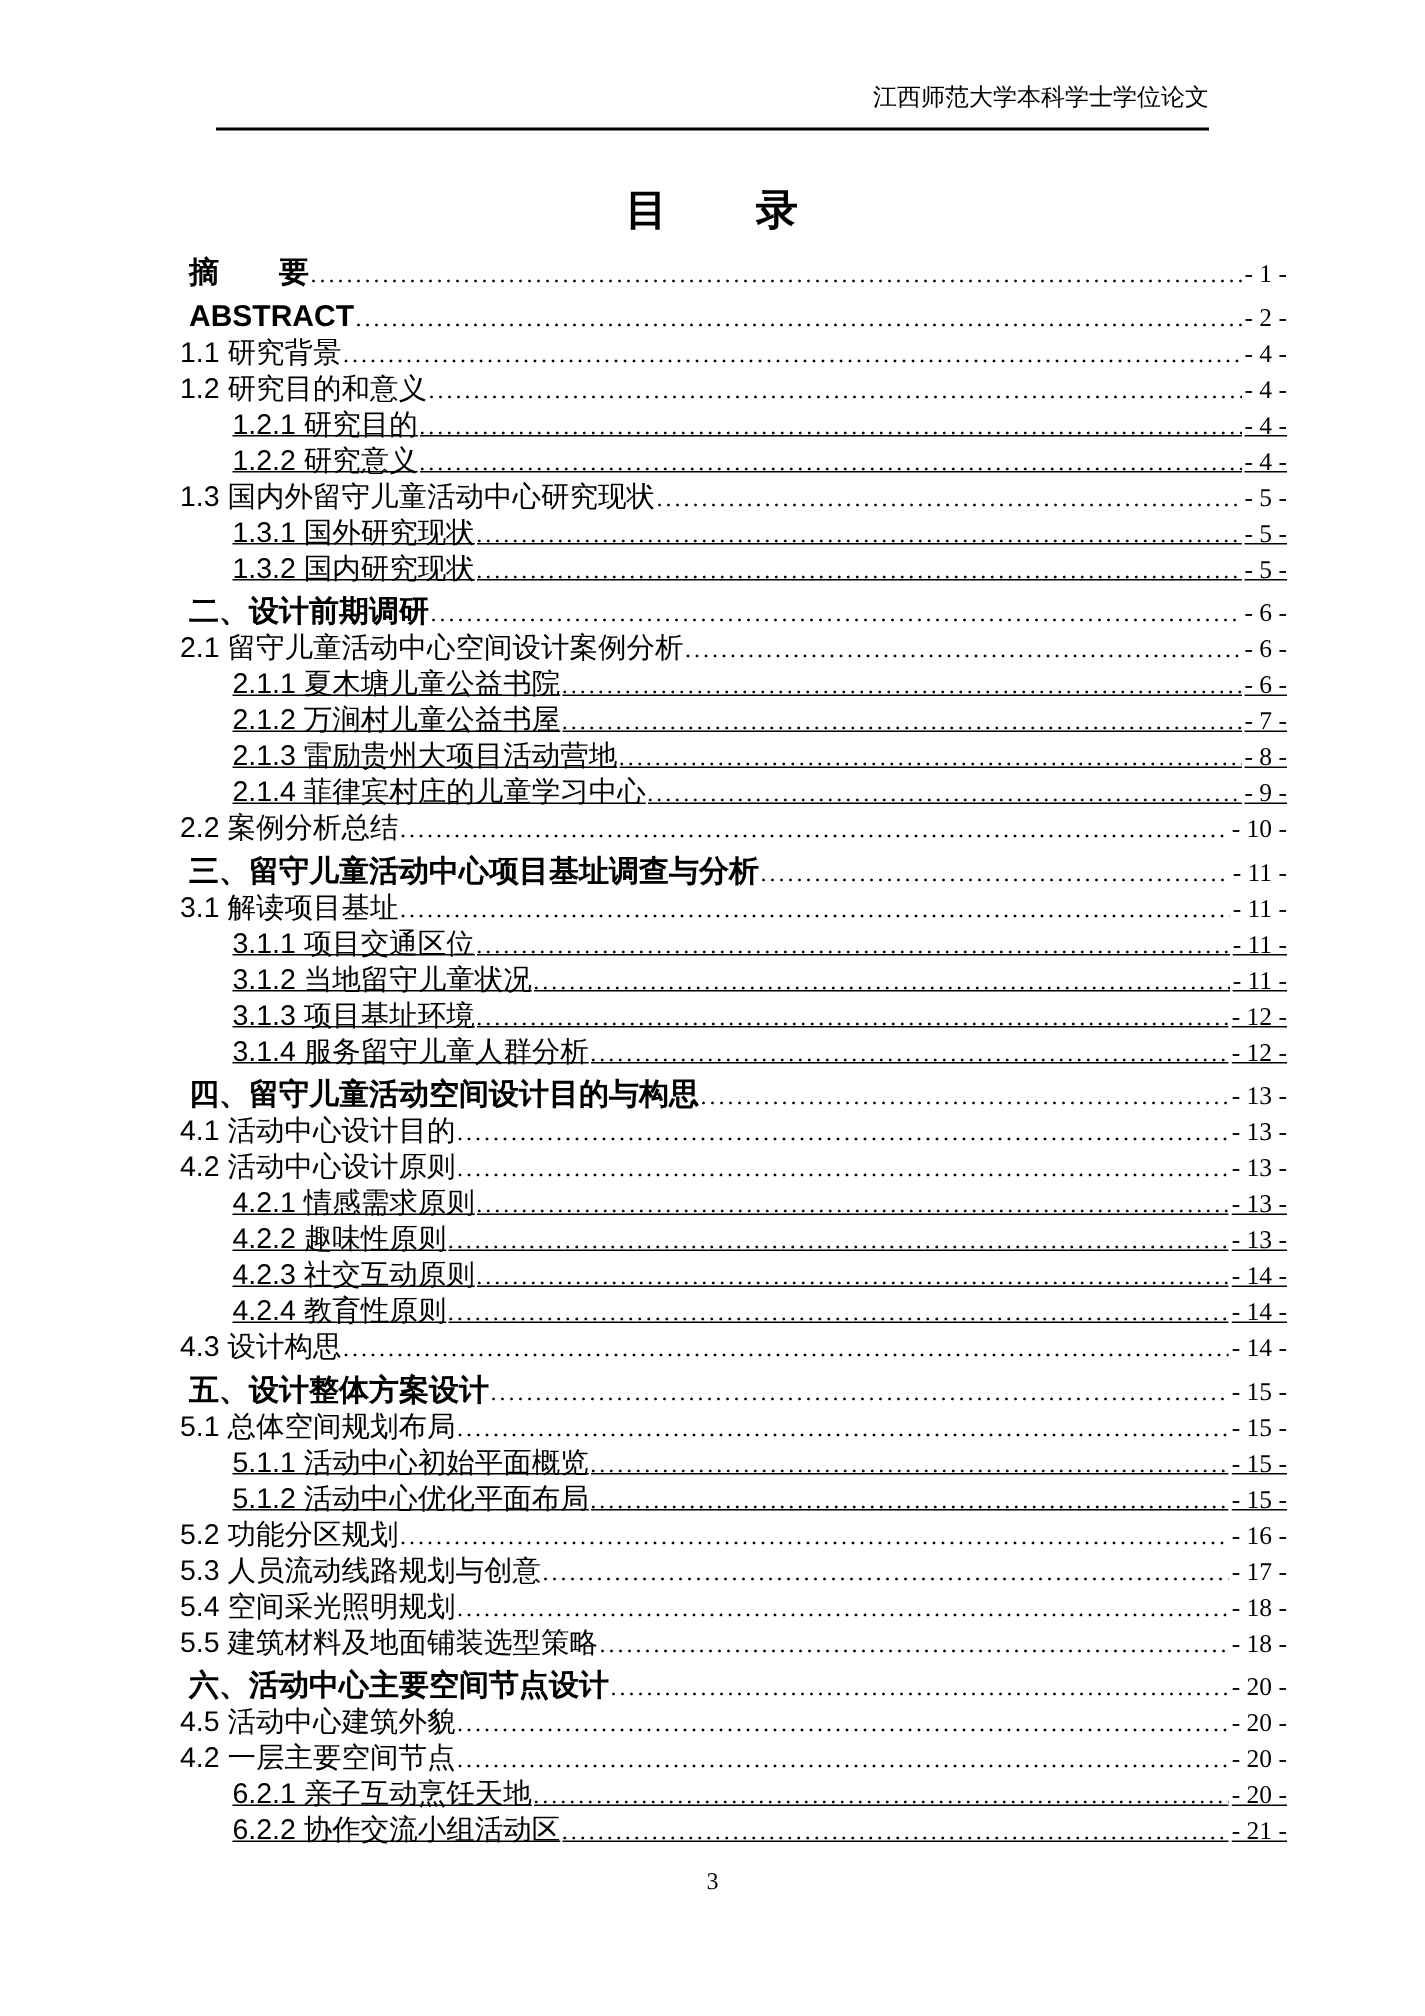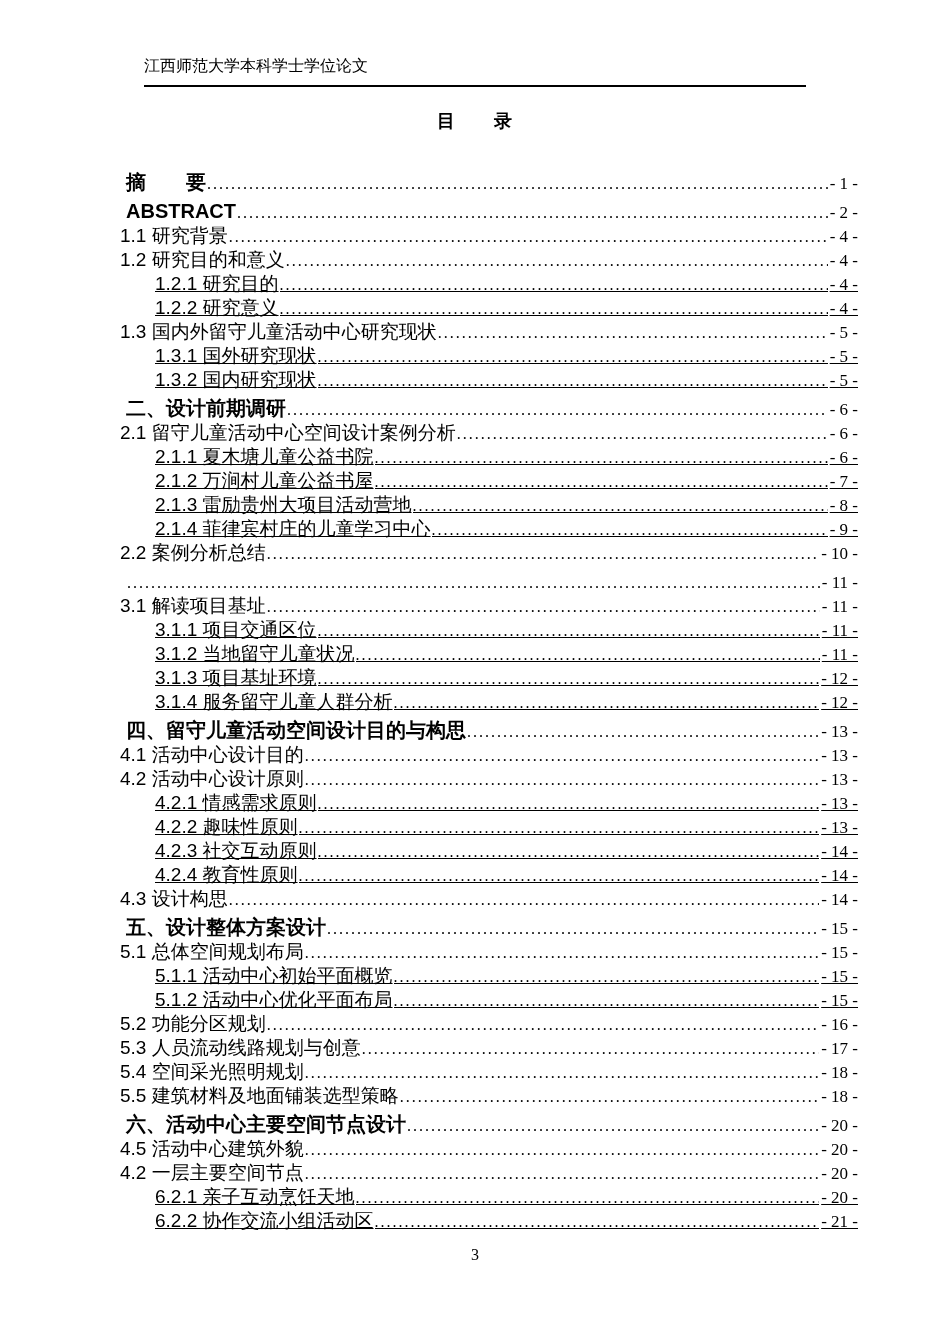--- a/index.html
+++ b/index.html
@@ -13,36 +13,36 @@
     font-family: "Liberation Sans", "DejaVu Sans", sans-serif;
     overflow: hidden;
   }
 
   
   .doc-header {
     position: absolute;
     top: 56px;
     left: 144px;
     width: 662px;
-    text-align: left;
+    text-align: right;
     font-family: "Liberation Serif", "DejaVu Serif", serif;
     font-size: 16px;
     line-height: 20px;
     padding-bottom: 9px;
     border-bottom: 2px solid #000;
   }
 
   
   .doc-title {
     position: absolute;
-    top: 104px;
+    top: 123px;
     left: 0;
     width: 100%;
     text-align: center;
-    font-size: 18px;
+    font-size: 28px;
     line-height: 34px;
     font-weight: bold;
     letter-spacing: 1px;
   }
 
   
   .toc {
     position: absolute;
     top: 166px;
     left: 90px;
@@ -187,20 +187,21 @@
         <span class="toc-label">2.1.4 菲律宾村庄的儿童学习中心</span>
         <span class="leader"></span>
         <span class="toc-page">- 9 -</span>
       </div>
       <div class="toc-row lvl1">
         <span class="toc-label">2.2 案例分析总结</span>
         <span class="leader"></span>
         <span class="toc-page">- 10 -</span>
       </div>
       <div class="toc-row lvl0">
+        <span class="toc-label">三、留守儿童活动中心项目基址调查与分析</span>
         <span class="leader"></span>
         <span class="toc-page">- 11 -</span>
       </div>
       <div class="toc-row lvl1">
         <span class="toc-label">3.1 解读项目基址</span>
         <span class="leader"></span>
         <span class="toc-page">- 11 -</span>
       </div>
       <div class="toc-row lvl2">
         <span class="toc-label">3.1.1 项目交通区位</span>

